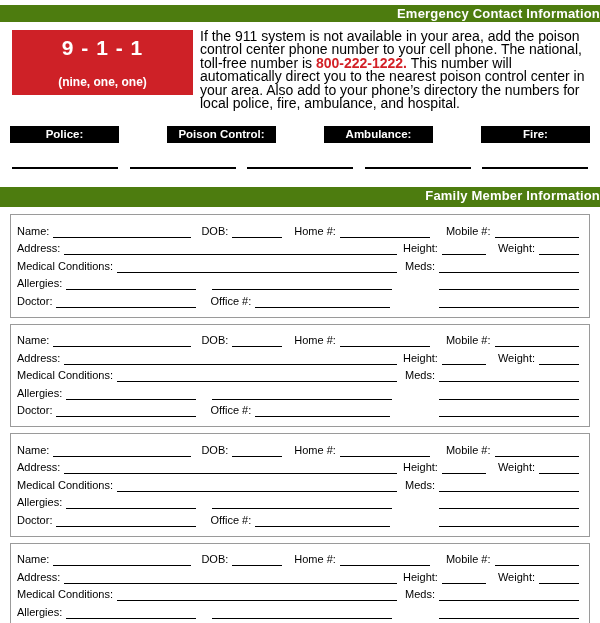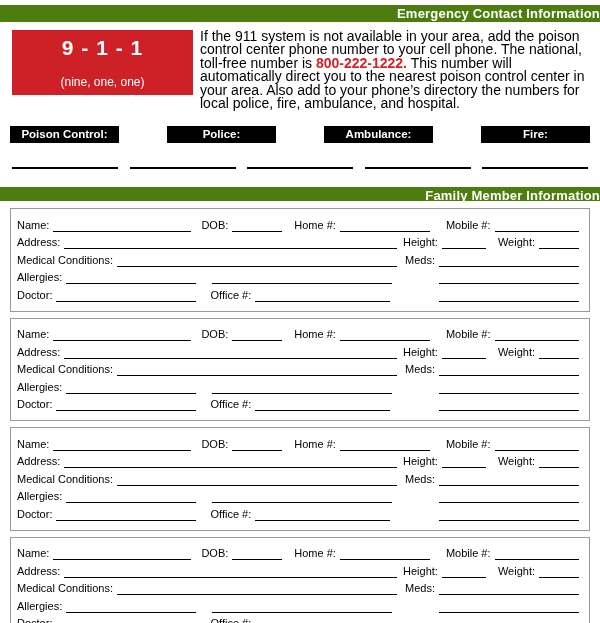--- a/index.html
+++ b/index.html
@@ -9,32 +9,32 @@
     font-family: "Liberation Sans", sans-serif;
     color: #000;
   }
   .bar {
     background: #4d7c0f; color: #fff;
     height: 17px; line-height: 17px;
     text-align: right; font-weight: bold; font-size: 13px;
     letter-spacing: 0.2px;
   }
   .bar.top { margin-top: 5px; }
-  .bar.family { height: 14px; line-height: 18px; margin-top: 18px; }
+  .bar.family { height: 20px; line-height: 18px; margin-top: 18px; }
 
   
   .intro-row { display: flex; margin-top: 8px; align-items: stretch; }
   .badge {
     background: #ce2127; color: #fff;
     width: 181px; height: 65px; margin-left: 12px; flex: 0 0 181px;
     display: flex; flex-direction: column; justify-content: center; align-items: center;
     text-align: center;
   }
   .badge-number { font-size: 21px; font-weight: bold; letter-spacing: 1px; line-height: 23px; }
-  .badge-words { font-size: 12px; font-weight: normal; line-height: 14px; margin-top: 16px; }
+  .badge-words { font-size: 12px; font-weight: bold; line-height: 14px; margin-top: 16px; }
   .badge-subtitle { font-size: 13.5px; font-weight: bold; line-height: 16px; }
   .intro-text {
     flex: 1; margin-left: 7px; margin-right: 8px;
     font-size: 14px; line-height: 13.4px;
   }
   .phone { color: #d32127; font-weight: bold; }
 
   
   .contacts-row {
     display: flex; justify-content: space-between;
@@ -71,22 +71,22 @@
 
 <div class="intro-row">
   <div class="badge">
     <div class="badge-number">9 - 1 - 1</div>
     <div class="badge-words">(nine, one, one)</div>
   </div>
   <p class="intro-text"><span>If the 911 system is not available in your area, add the poison control center phone number to your cell phone. The national, toll-free number is </span><span class="phone">800-222-1222.</span><span> This number will automatically direct you to the nearest poison control center in your area. Also add to your phone’s directory the numbers for local police, fire, ambulance, and hospital.</span></p>
 </div>
 
 <div class="contacts-row">
+  <div class="contact-box">Police:</div>
   <div class="contact-box">Poison Control:</div>
-  <div class="contact-box">Police:</div>
   <div class="contact-box">Ambulance:</div>
   <div class="contact-box">Fire:</div>
 </div>
 
 <div class="contacts-lines">
   <div class="contact-line"></div>
   <div class="contact-line"></div>
   <div class="contact-line"></div>
   <div class="contact-line"></div>
   <div class="contact-line"></div>

